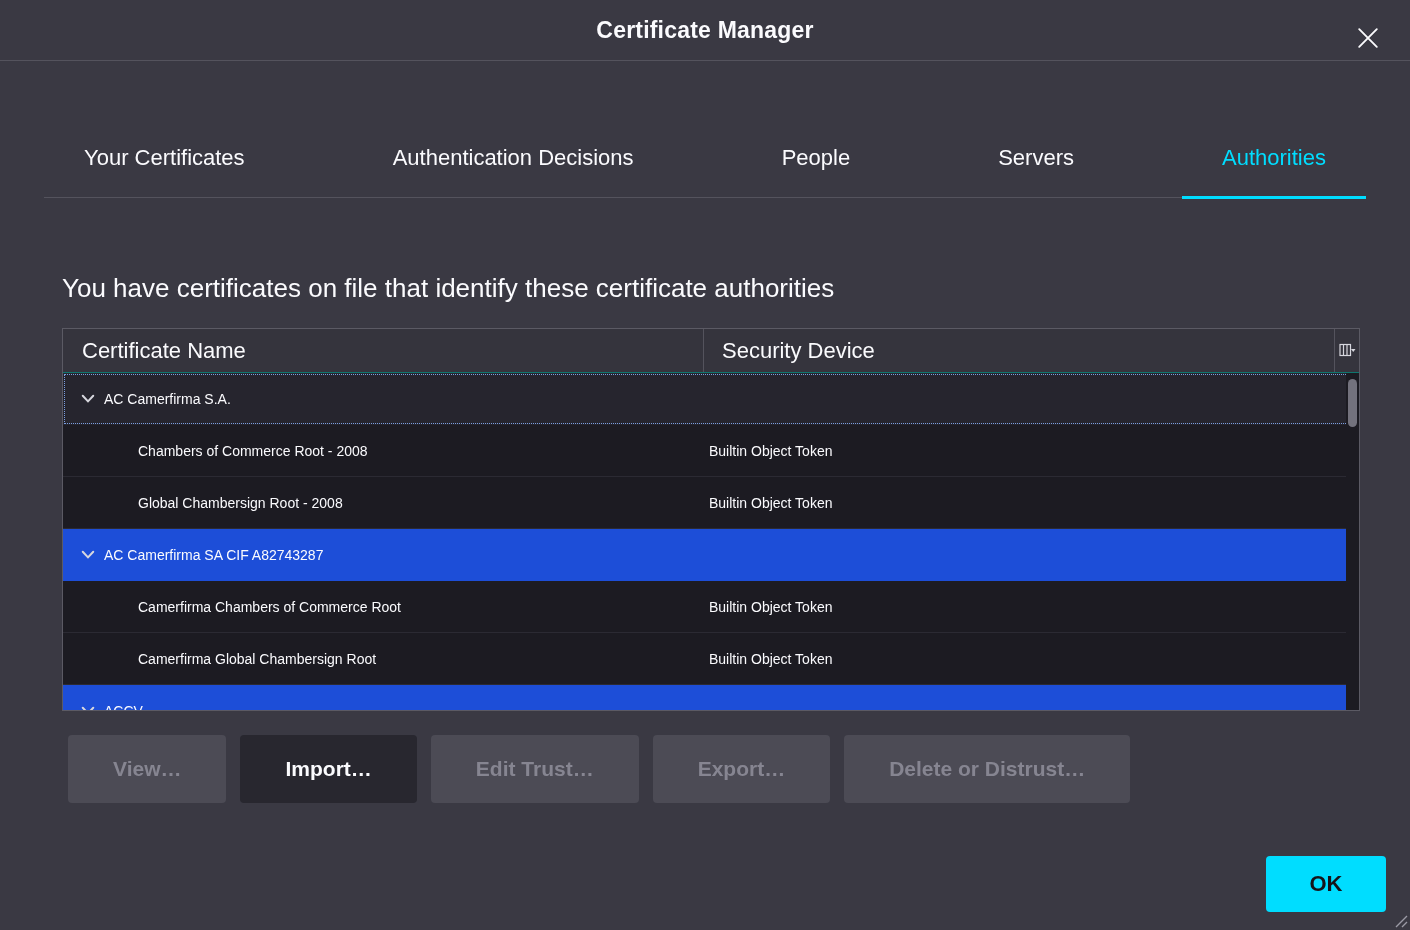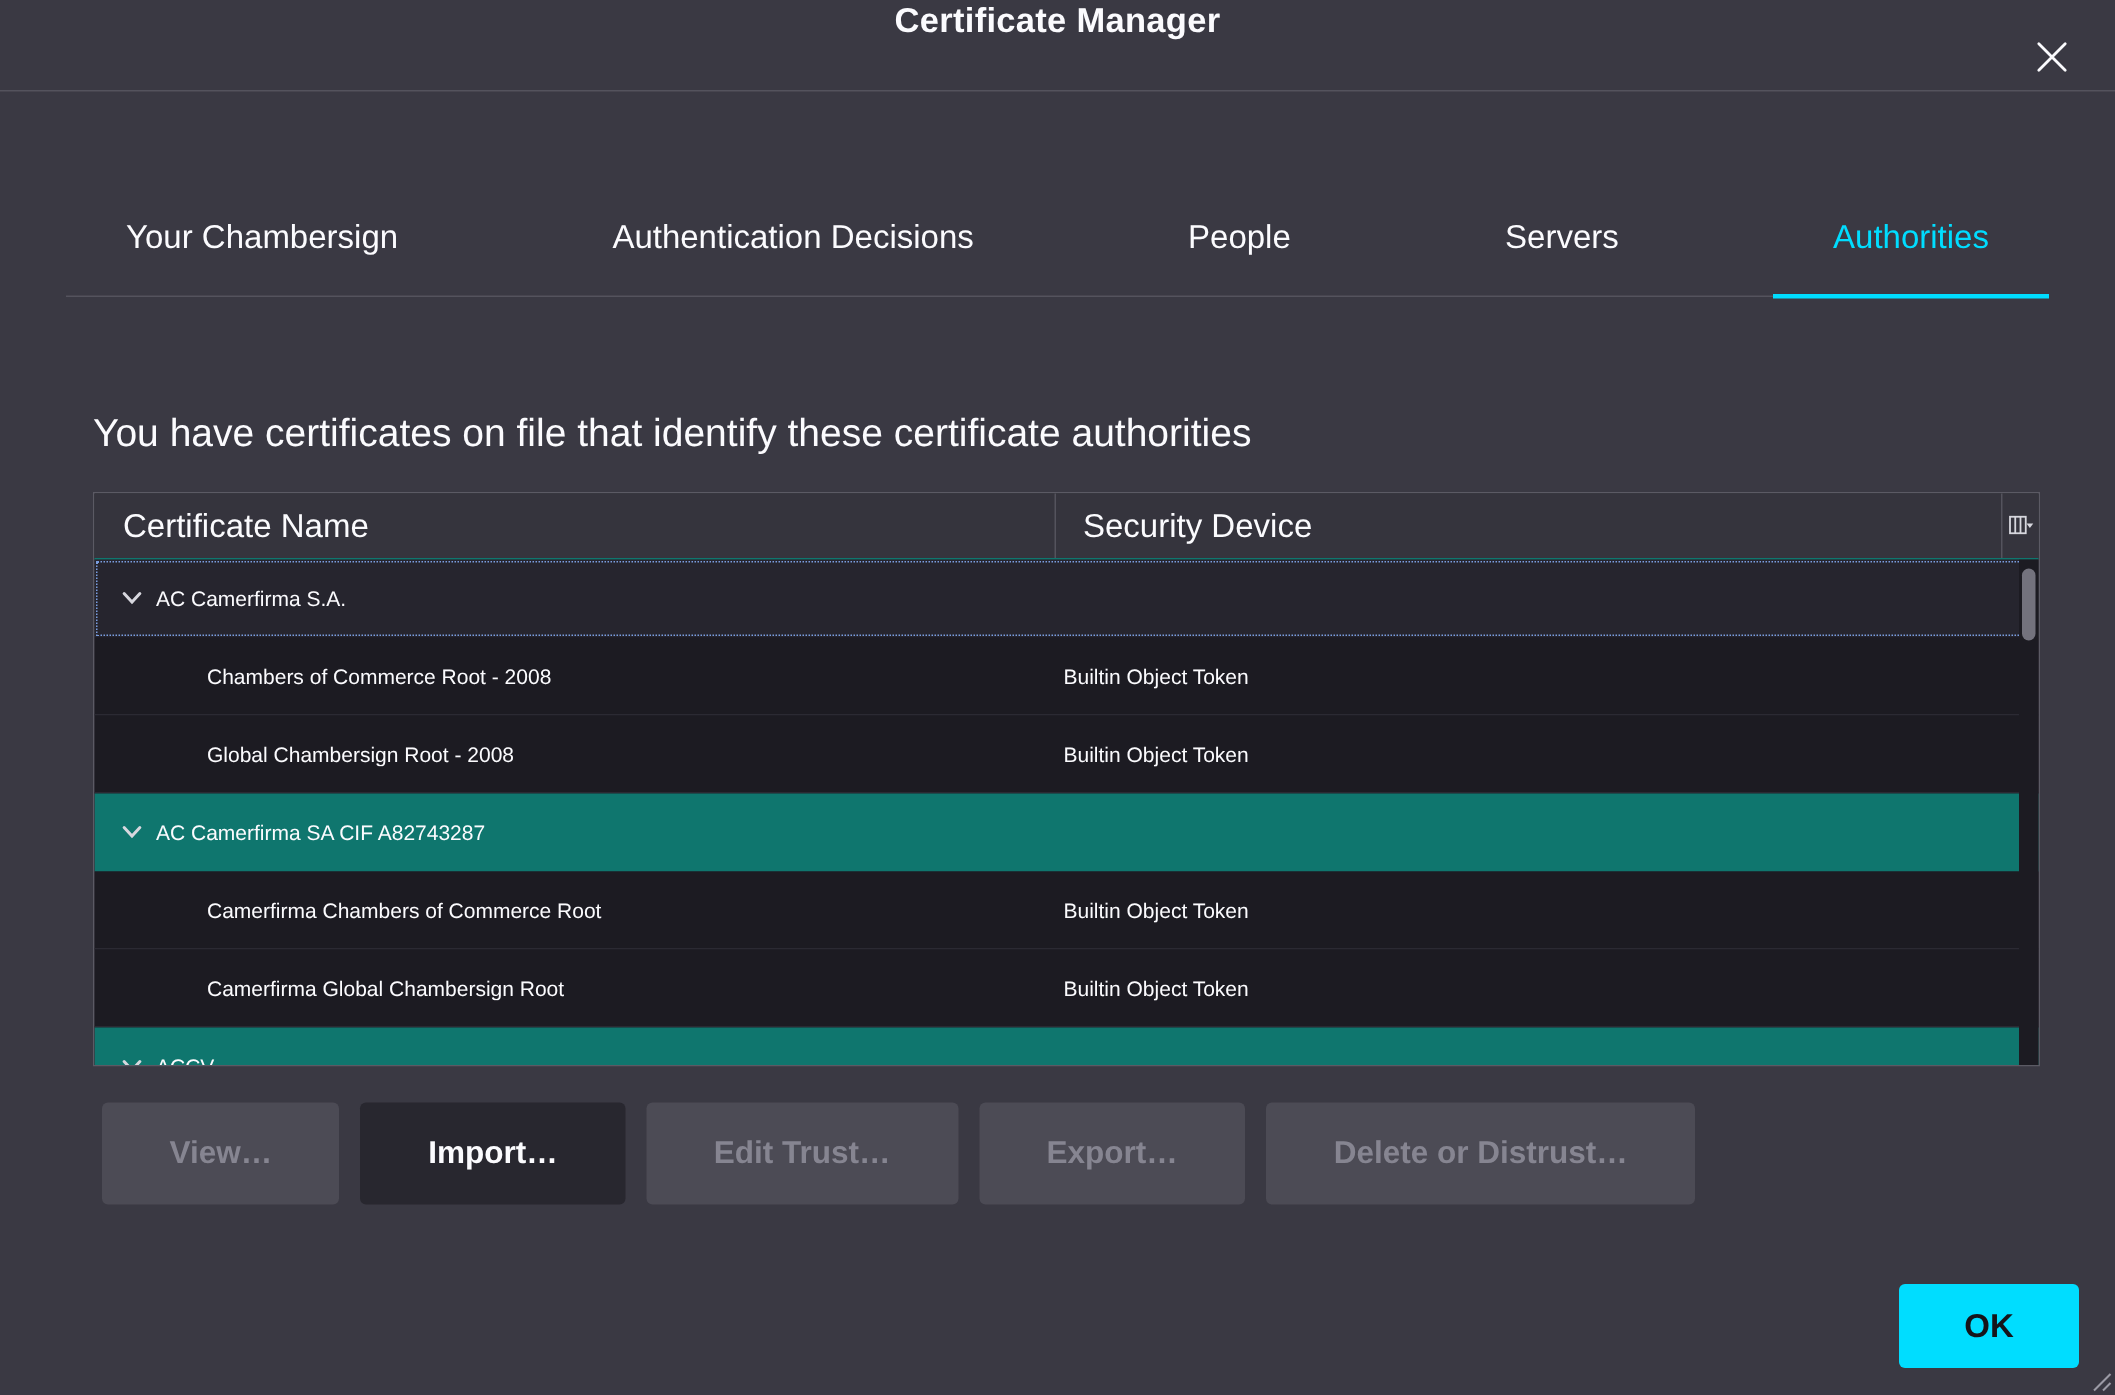--- a/index.html
+++ b/index.html
@@ -10,21 +10,21 @@
     font-family: "Liberation Sans", sans-serif;
     position: relative;
     overflow: hidden;
   }
   :root { --accent: #00ddff; }
 
   
   .titlebar {
     height: 61px;
     border-bottom: 1px solid #54535d;
-    display: flex; justify-content: center;
+    display: flex; align-items: center; justify-content: center;
     position: relative;
   }
   .titlebar h1 { font-size: 23px; font-weight: 700; letter-spacing: .2px; }
   .close-btn {
     position: absolute; right: 26px; top: 22px;
     width: 32px; height: 32px;
     background: none; border: none; color: #fbfbfe; cursor: pointer;
     display: flex; align-items: center; justify-content: center;
   }
 
@@ -64,21 +64,21 @@
   .th { display: flex; align-items: center; }
   .th.name { flex: 0 0 641px; padding-left: 19px; border-right: 1px solid #54535d; }
   .th.device { flex: 1 1 auto; padding-left: 18px; }
   .th.picker {
     flex: 0 0 25px; border-left: 1px solid #54535d;
     justify-content: center; color: #d7d7de; cursor: pointer;
   }
   .tbody { height: 337px; overflow: hidden; position: relative; }
   .row { height: 52px; display: flex; align-items: center; font-size: 14px; cursor: default; }
   .row.child { background: #1c1b22; border-bottom: 1px solid #2b2a33; }
-  .row.group { background: #0f766e; }
+  .row.group { background: #1d4ed8; }
   .row.selected {
     background: #26252e;
     outline: 1px dotted #7a9ee0;
     outline-offset: -2px;
   }
   .cell.name { flex: 0 0 641px; display: flex; align-items: center; overflow: hidden; white-space: nowrap; }
   .row.child .cell.name { padding-left: 75px; }
   .row.group .cell.name { padding-left: 18px; }
   .cell.device { flex: 1 1 auto; padding-left: 5px; white-space: nowrap; }
   .chev { display: inline-flex; align-items: center; margin-right: 9px; color: #d7d7de; }
@@ -124,21 +124,21 @@
 <div class="titlebar">
   <h1>Certificate Manager</h1>
   <button class="close-btn">
     <svg width="22" height="22" viewBox="0 0 20 20">
       <path d="M2 2 L18 18 M18 2 L2 18" stroke="#fbfbfe" stroke-width="1.7" fill="none" stroke-linecap="round"></path>
     </svg>
   </button>
 </div>
 
 <nav class="tabs" id="tab-bar">
-    <div class="tab">Your Chambersign</div>
+    <div class="tab">Your Certificates</div>
     <div class="tab">Authentication Decisions</div>
     <div class="tab">People</div>
     <div class="tab">Servers</div>
     <div class="tab active">Authorities</div>
   </nav>
 
 <p class="desc">You have certificates on file that identify these certificate authorities</p>
 
 <div class="table">
   <div class="thead">

